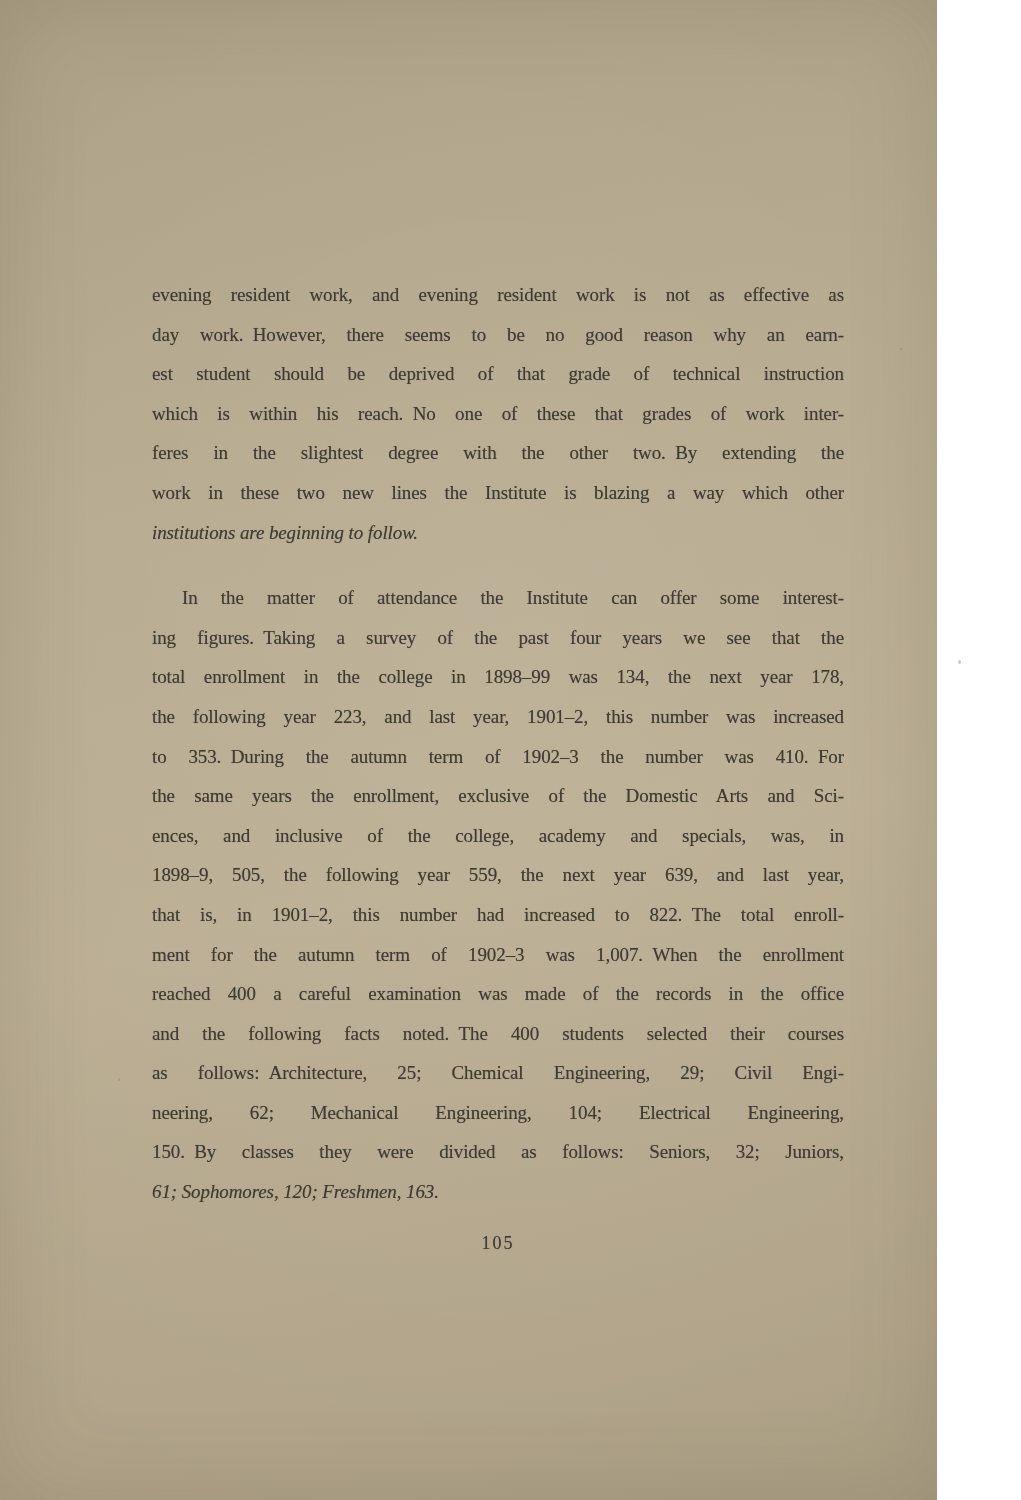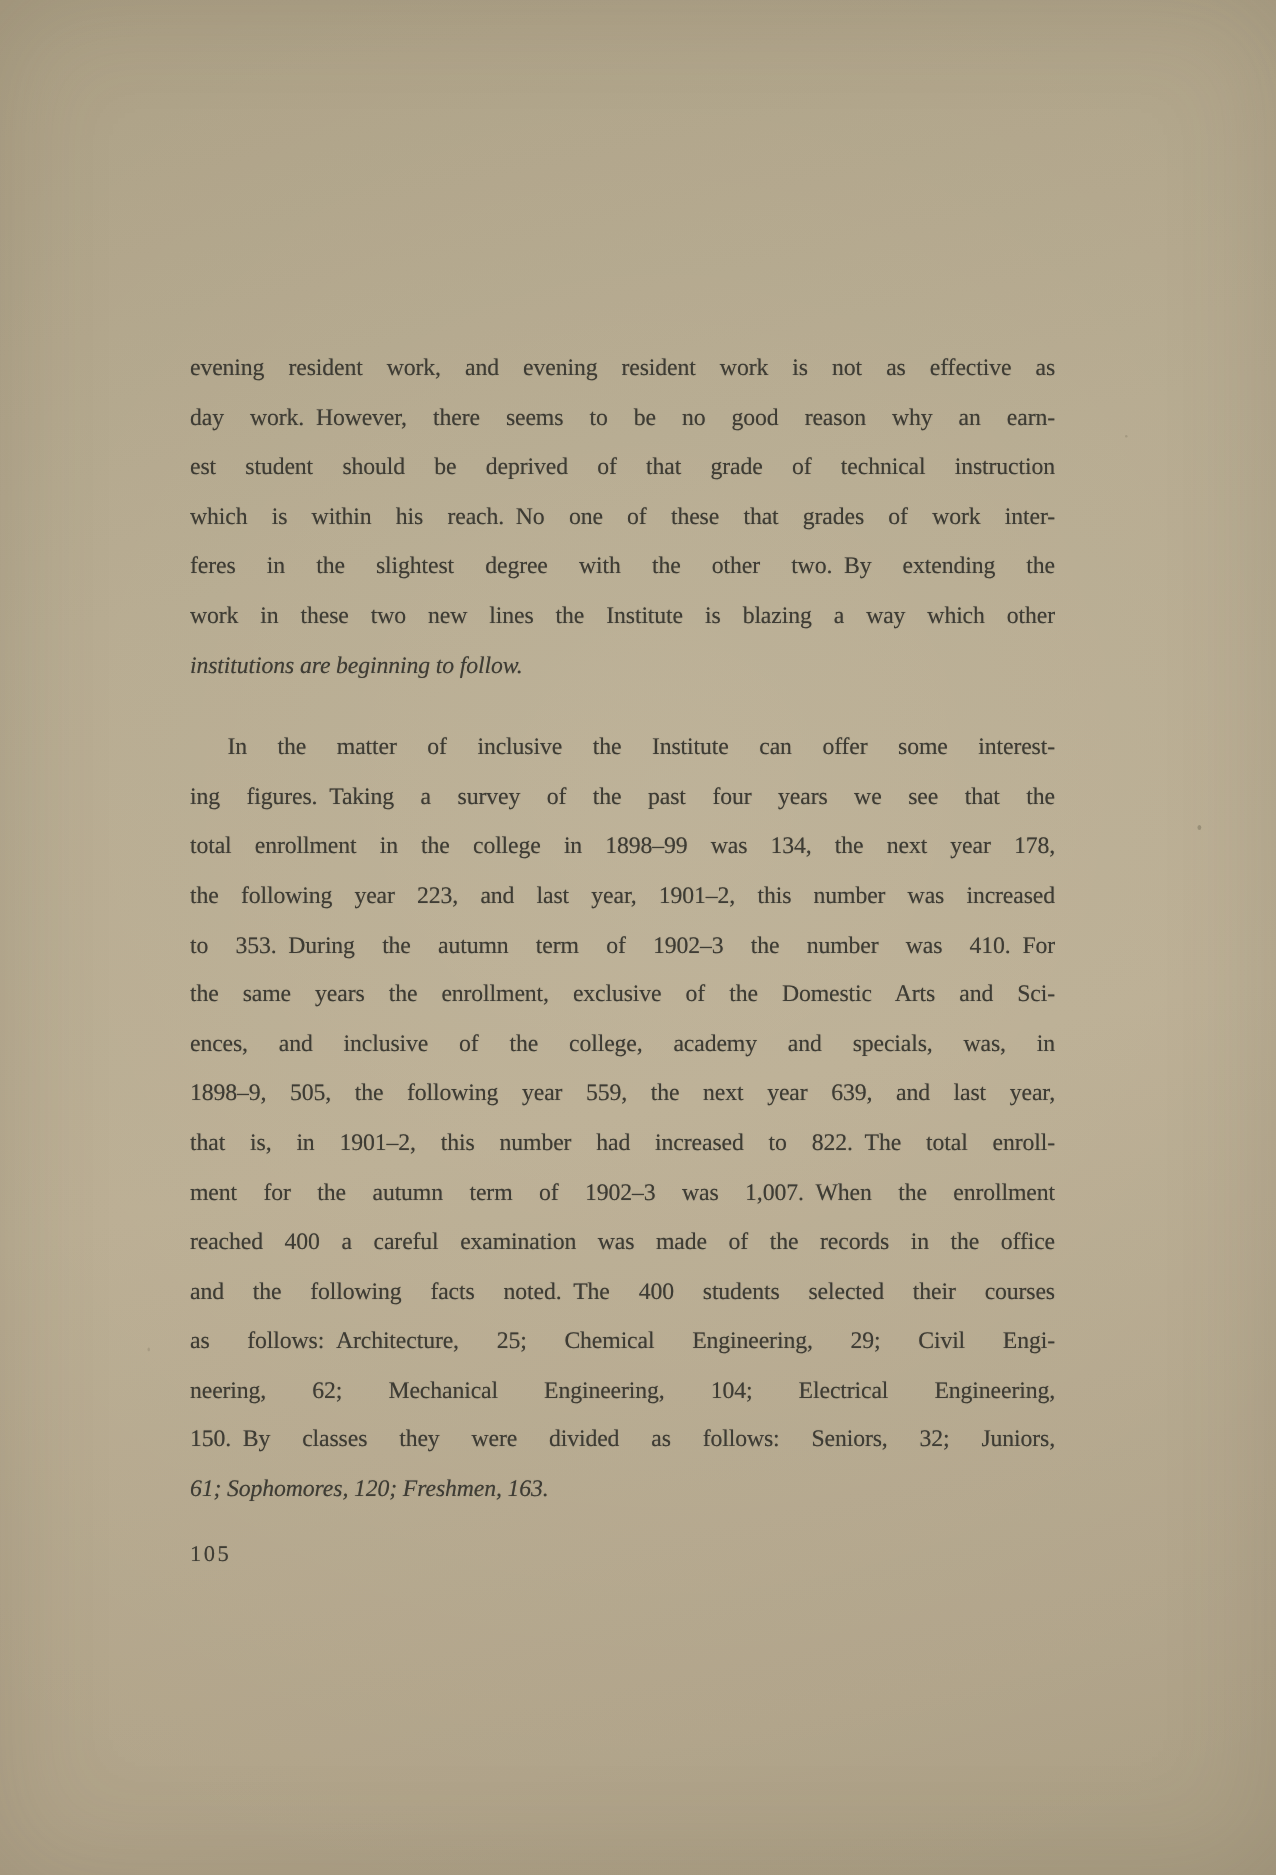--- a/index.html
+++ b/index.html
@@ -7,21 +7,21 @@
     --ink:#3e3c34;
   }
   html,body{margin:0;padding:0;}
   body{
     width:1021px;height:1500px;
     font-family:"Liberation Serif","DejaVu Serif",serif;
     overflow:hidden;
   }
   .page{
     position:relative;
-    width:1021px;height:1500px;
+    width:937px;height:1500px;
     background:
       radial-gradient(ellipse 130% 90% at 52% 42%, rgba(255,252,240,0.10), rgba(0,0,0,0) 70%),
       linear-gradient(168deg,#ab9f84 0%,#b4a88d 30%,#b9ac91 58%,#b0a389 88%,#aa9e83 100%);
     box-shadow:inset 0 0 90px rgba(90,80,60,0.18);
   }
   .text-block{
     position:absolute;
     left:152px;top:275px;width:692px;
     color:var(--ink);
     font-size:19px;
@@ -39,20 +39,21 @@
     overflow:hidden;
     white-space:pre-wrap;
   }
   .line.last{
     text-align-last:left;
     font-style:italic;
   }
   .folio{
     position:absolute;
     left:152px;top:1233px;width:692px;
+    text-align:center;
     color:var(--ink);
     font-size:18px;
     letter-spacing:2px;
     text-shadow:0 0 0.7px rgba(62,60,52,0.5);
   }
   .speckle{
     position:absolute;
     border-radius:50%;
     background:rgba(70,64,52,0.28);
   }
@@ -68,21 +69,21 @@
       <div class="paragraph">
         <div class="line">evening resident work, and evening resident work is not as effective as</div>
         <div class="line">day work. However, there seems to be no good reason why an earn-</div>
         <div class="line">est student should be deprived of that grade of technical instruction</div>
         <div class="line">which is within his reach. No one of these that grades of work inter-</div>
         <div class="line">feres in the slightest degree with the other two. By extending the</div>
         <div class="line">work in these two new lines the Institute is blazing a way which other</div>
         <div class="line last">institutions are beginning to follow.</div>
       </div>
       <div class="paragraph indent">
-        <div class="line">In the matter of inclusive the Institute can offer some interest-</div>
+        <div class="line">In the matter of attendance the Institute can offer some interest-</div>
         <div class="line">ing figures. Taking a survey of the past four years we see that the</div>
         <div class="line">total enrollment in the college in 1898–99 was 134, the next year 178,</div>
         <div class="line">the following year 223, and last year, 1901–2, this number was increased</div>
         <div class="line">to 353. During the autumn term of 1902–3 the number was 410. For</div>
         <div class="line">the same years the enrollment, exclusive of the Domestic Arts and Sci-</div>
         <div class="line">ences, and inclusive of the college, academy and specials, was, in</div>
         <div class="line">1898–9, 505, the following year 559, the next year 639, and last year,</div>
         <div class="line">that is, in 1901–2, this number had increased to 822. The total enroll-</div>
         <div class="line">ment for the autumn term of 1902–3 was 1,007. When the enrollment</div>
         <div class="line">reached 400 a careful examination was made of the records in the office</div>

